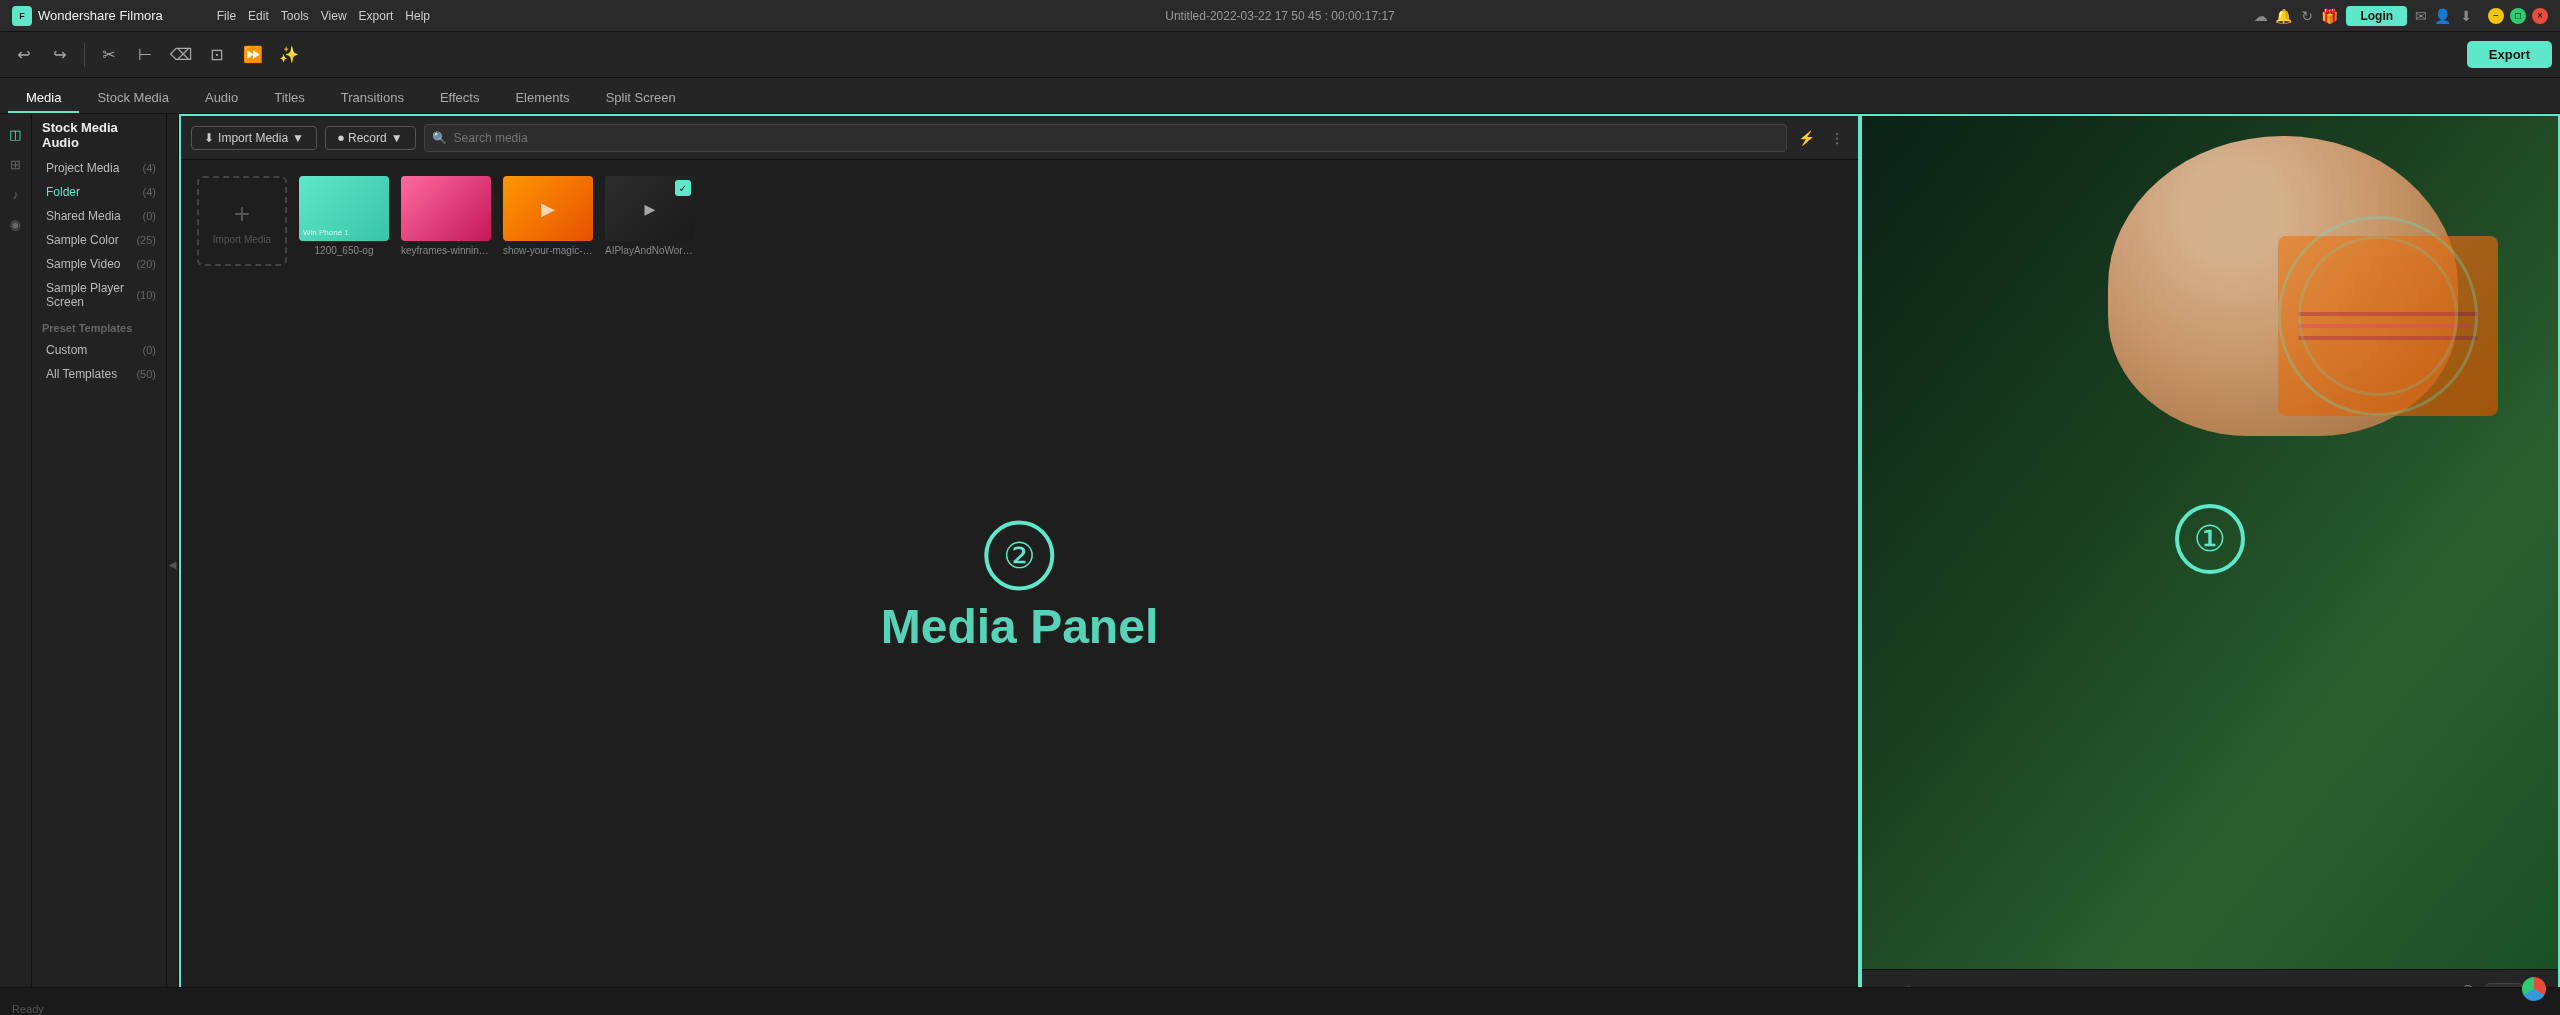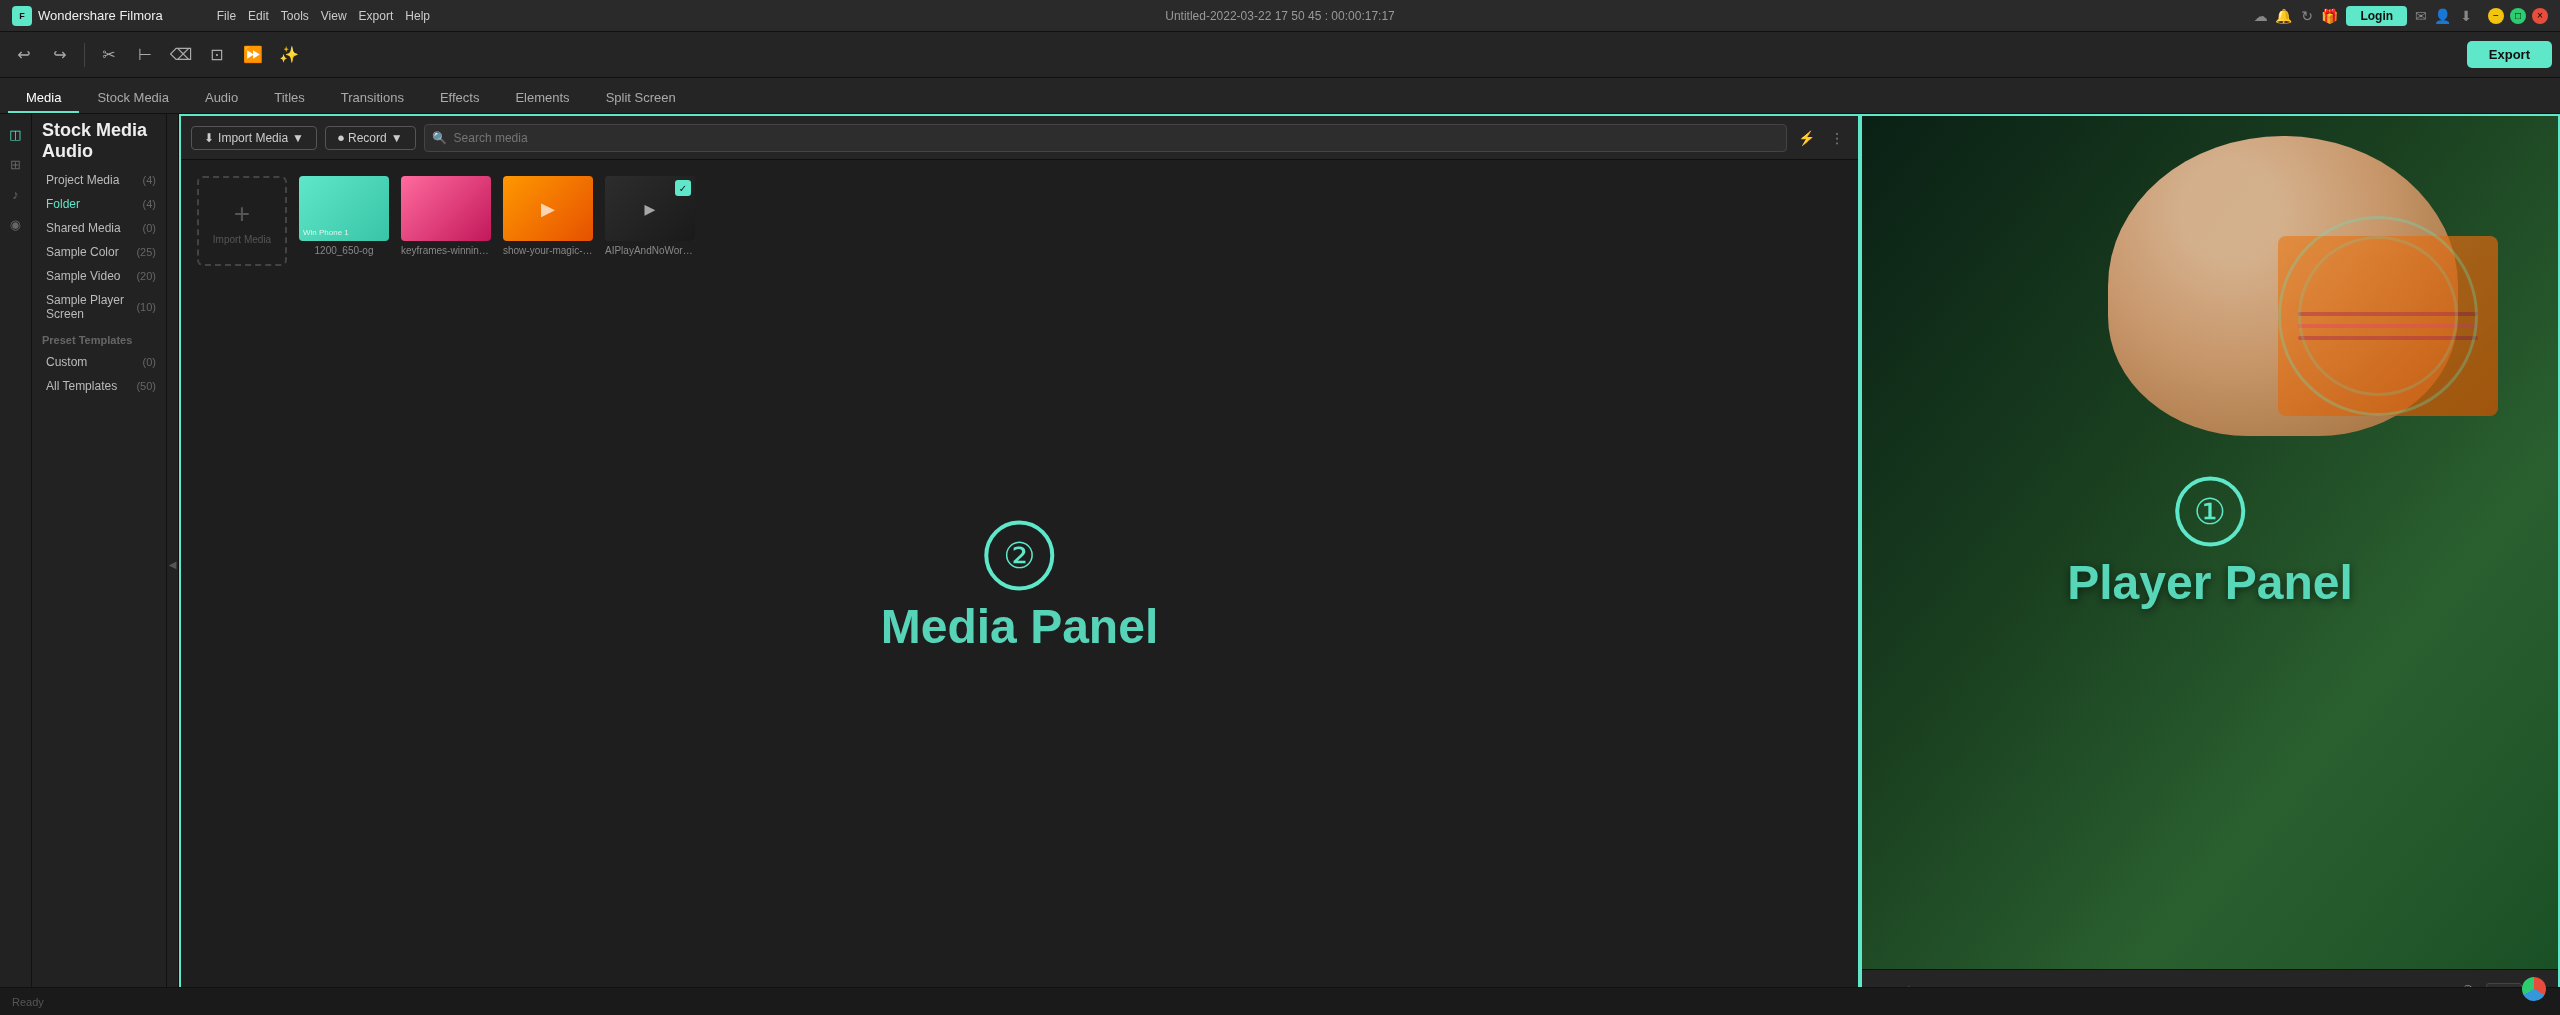--- a/index.html
+++ b/index.html
@@ -287,21 +287,21 @@
     .player-btn {
       background: transparent; border: none;
       color: #ccc; cursor: pointer; font-size: 16px;
       padding: 4px;
     }
 
     
     #media-panel { border: 2px solid #5ee7c8; }
     #player-panel { border: 2px solid #5ee7c8; }
     .stock-media-header {
-      font-size: 18px;
+      font-size: 13px;
       color: #eee;
       padding: 6px 10px;
       font-weight: 600;
       display: flex;
       align-items: center;
       gap: 6px;
     }
 
     
     .left-panel-icons {
@@ -553,21 +553,20 @@
           </div>
 
           <div style="position:absolute;right:80px;top:100px;width:200px;height:200px;border:3px solid rgba(94,231,200,0.3);border-radius:50%;"></div>
           <div style="position:absolute;right:100px;top:120px;width:160px;height:160px;border:3px solid rgba(94,231,200,0.2);border-radius:50%;"></div>
         </div>
 
         <div style="position:absolute;top:50%;left:50%;transform:translate(-50%,-50%);text-align:center;pointer-events:none;">
           <div style="width:70px;height:70px;border:4px solid #5ee7c8;border-radius:50%;display:flex;align-items:center;justify-content:center;font-size:36px;color:#5ee7c8;margin:0 auto 8px;">
             <span>①</span>
           </div>
-          <div style="font-size:48px;color:#5ee7c8;font-weight:700;opacity:0.9;text-shadow:0 2px 8px rgba(0,0,0,0.6);">Player Panel</div>
         </div>
       </div>
     </div>
 
     <div id="player-controls" style="height:44px;background:#252525;display:flex;align-items:center;padding:0 12px;gap:8px;border-top:1px solid #111;">
       <button class="player-btn">⏮</button>
       <button class="player-btn" style="font-size:18px;">▶</button>
       <button class="player-btn">⏭</button>
       <button class="player-btn">⏹</button>
       <div style="flex:1;height:3px;background:#333;border-radius:2px;margin:0 8px;cursor:pointer;">
@@ -578,16 +577,16 @@
         <button class="player-btn" style="font-size:12px;">🔊</button>
         <div style="background:#2d2d2d;border:1px solid #444;border-radius:3px;padding:2px 8px;font-size:11px;color:#ccc;cursor:pointer;">
           <span>Full</span>
         </div>
         <button class="player-btn" style="font-size:12px;">⛶</button>
       </div>
     </div>
   </div>
 </div>
 
-<div style="height:28px;background:#1a1a1a;border-top:1px solid #111;display:flex;align-items:center;padding:0 12px;font-size:11px;color:#555;position:absolute;bottom:0;left:0;right:0;">
+<div style="height:28px;background:#1a1a1a;border-top:1px solid #111;display:flex;align-items:flex-end;padding:0 12px;font-size:11px;color:#555;position:absolute;bottom:0;left:0;right:0;">
   <span>Ready</span>
   <div class="filmora-logo"></div>
 </div>
 
 </body></html>

